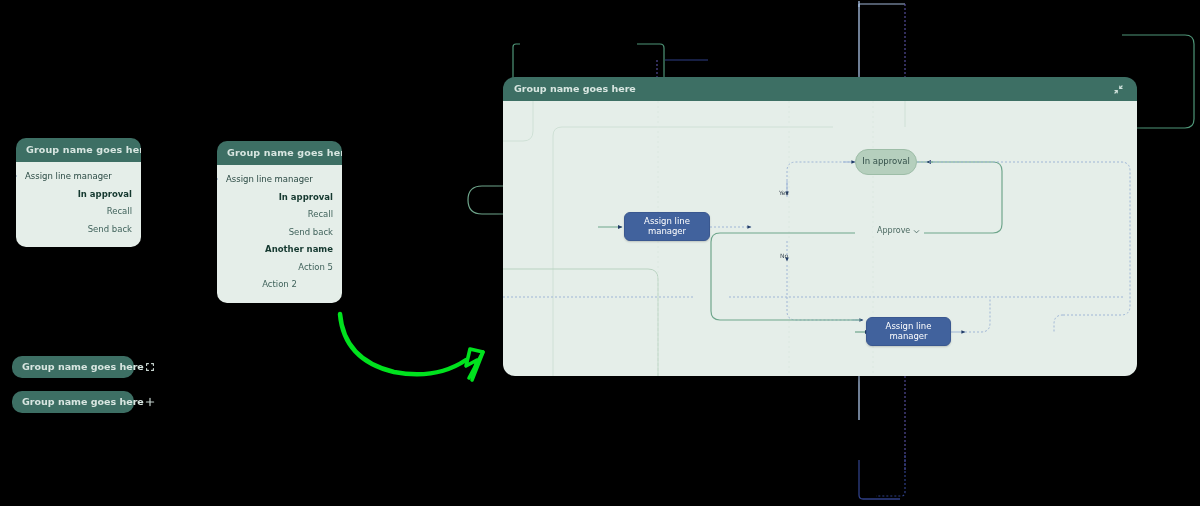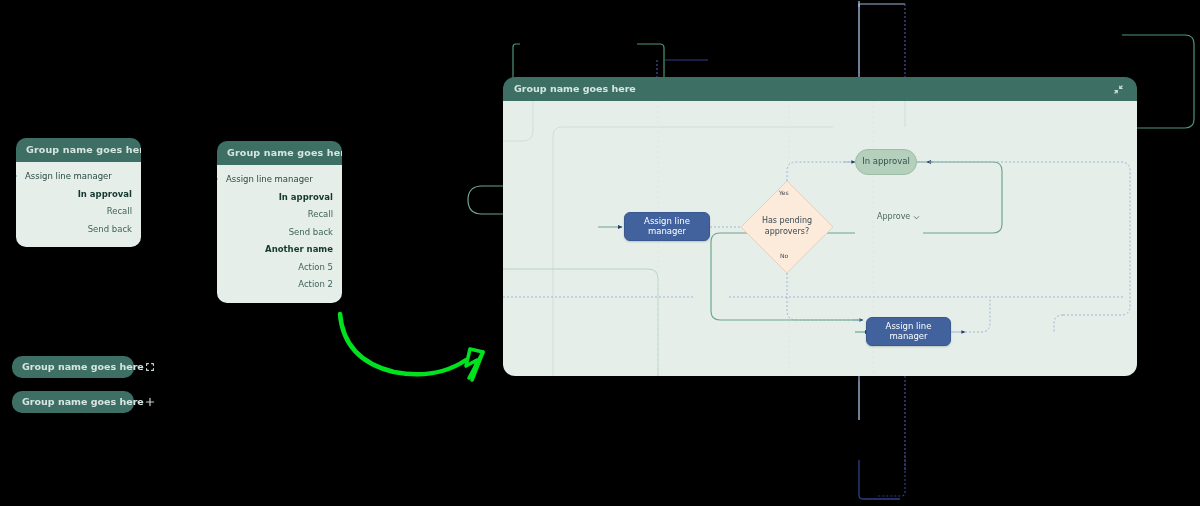--- a/index.html
+++ b/index.html
@@ -253,21 +253,21 @@
       <span class="gtitle">Group name goes here</span>
 
     </div>
     <div class="group-body">
       <div class="node-row left">Assign line manager</div>
       <div class="node-row right bold">In approval</div>
       <div class="node-row right">Recall</div>
       <div class="node-row right">Send back</div>
       <div class="node-row right bold">Another name</div>
       <div class="node-row right">Action 5</div>
-      <div class="node-row right" style="margin-bottom:0;">Action 2</div>
+      <div class="node-row right" style="margin-bottom:0;text-align:center;">Action 2</div>
     </div>
     <span class="port in" style="top:34px;"></span>
 
   </div>
 
   <div class="pill" style="left:12px; top:356px; width:122px;">
     <span class="gtitle">Group name goes here</span>
     <span class="gicon">
       <svg viewBox="0 0 14 14" width="12" height="12" fill="none" stroke="#d8e6e1" stroke-width="1.3" stroke-linecap="round" stroke-linejoin="round">
         <path d="M3 5.2 V3 H5.2"></path>
@@ -352,40 +352,34 @@
         <path d="M448 231 L462 231" stroke="#9fb6d6" stroke-width="1" marker-end="url(#arrow-navy-sm)" fill="none"></path>
         <path d="M462 231 L478 231 Q487 231 487 222 L487 198" stroke="#9fb6d6" stroke-width="1" stroke-dasharray="2 2" fill="none"></path>
 
         <path d="M352 231 L366 231" stroke="#6fa68c" stroke-width="1.2" marker-end="url(#arrow-navy-sm)" fill="none"></path>
       </svg>
 
       <div class="fnode fnode-task" style="left:121px; top:111px; width:86px; height:29px;">
         <span>Assign line manager</span>
       </div>
 
-      <div class="diamond-wrap" style="left:236px; top:78px; width:96px; height:96px;">
-        <svg width="96" height="96" viewBox="0 0 96 96">
-          <path d="M48 2 L94 48 L48 94 L2 48 Z" fill="#fcebda" stroke="#e5d1bd" stroke-width="1"></path>
-        </svg>
-        <div class="diamond-label">Has pending approvers?</div>
-      </div>
 
       <div class="fnode fnode-state" style="left:352px; top:48px; width:62px; height:26px;">
         <span>In approval</span>
       </div>
 
       <div class="fnode fnode-task" style="left:363px; top:216px; width:85px; height:29px;">
         <span>Assign line manager</span>
       </div>
 
       <div class="edge-label" style="left:276px; top:89px;">Yes</div>
 
       <div class="edge-label" style="left:277px; top:152px;">No</div>
 
-      <div class="edge-label-lg" style="left:370px; top:112px;">
+      <div class="edge-label-lg" style="left:370px; top:126px;">
         <span>Approve</span>
         <span style="display:block;width:7px;height:7px;">
           <svg viewBox="0 0 8 8" width="7" height="7" fill="none" stroke="#4c6a62" stroke-width="1" stroke-linecap="round" stroke-linejoin="round">
             <path d="M1.5 3 L4 5.5 L6.5 3"></path>
           </svg>
         </span>
       </div>
 
     </div>
   </div>

